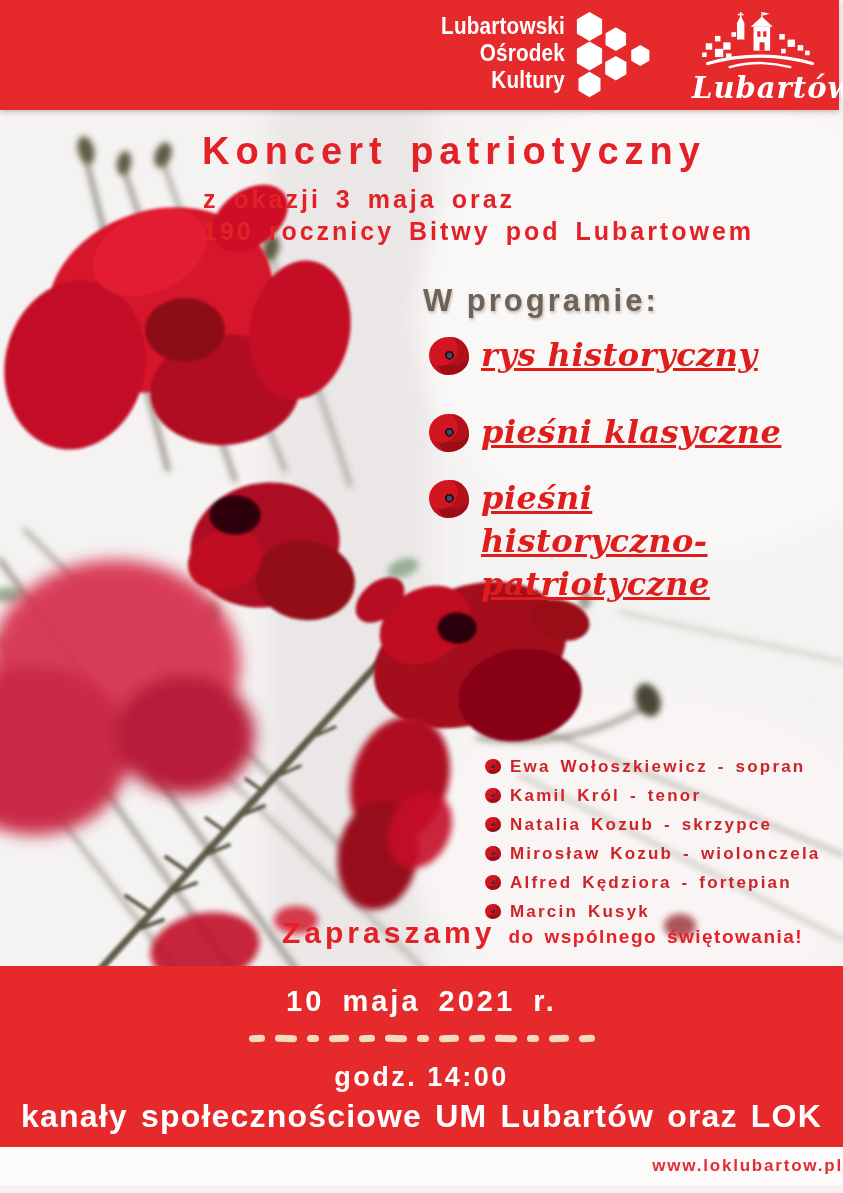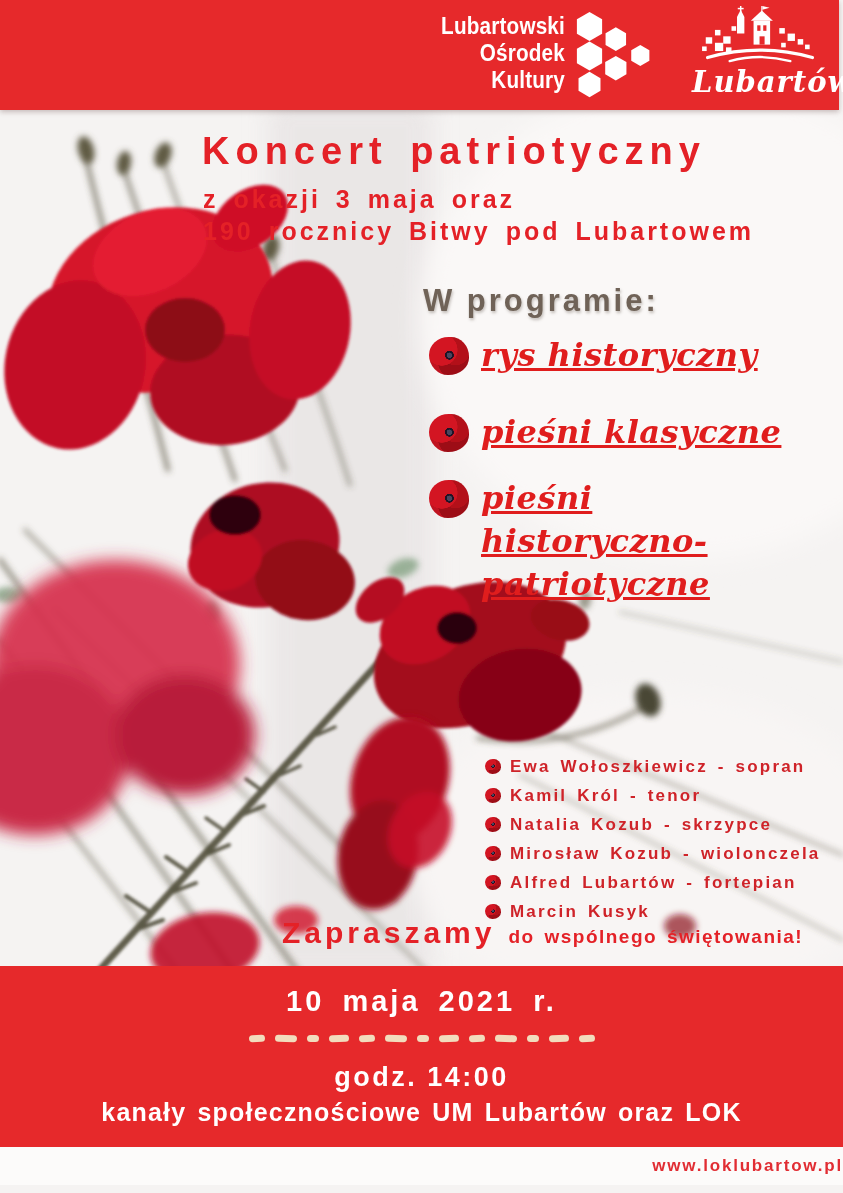--- a/index.html
+++ b/index.html
@@ -15,21 +15,21 @@
   .band-top{
     position:absolute;left:0;top:0;width:839px;height:110px;
     background:#e6292b;box-shadow:0 2px 5px rgba(60,20,20,.25);
   }
   .org-name{
     position:absolute;left:400px;top:13px;width:165px;text-align:right;
     color:#fff;font-weight:bold;font-size:23px;line-height:27px;
     letter-spacing:.2px;transform:scaleX(.9);transform-origin:100% 0;
   }
   .hexes{position:absolute;left:574px;top:11px;}
-  .city-logo{position:absolute;left:692px;top:6px;width:136px;height:102px;text-align:right;}
+  .city-logo{position:absolute;left:692px;top:12px;width:136px;height:102px;text-align:right;}
   .city-name{
     color:#fff;font-family:"DejaVu Serif",serif;font-style:italic;font-weight:bold;
     font-size:29px;margin-top:2px;letter-spacing:1px;
   }
 
   
   .title{
     position:absolute;left:202px;top:130px;
     color:#e42127;font-weight:bold;font-size:38px;
     letter-spacing:6px;word-spacing:6px;white-space:nowrap;
@@ -96,21 +96,21 @@
     color:#fff;text-align:center;
   }
   .f-date{position:absolute;width:100%;top:19px;font-weight:bold;font-size:29px;letter-spacing:3px;word-spacing:7px;}
   .dashes{position:absolute;width:100%;top:67px;display:flex;justify-content:center;align-items:center;gap:10px;height:10px;}
   .dash{display:inline-block;height:7px;border-radius:4px;background:#f2dcbd;}
   .dash.d0{width:16px;transform:rotate(-2deg);}
   .dash.d1{width:22px;transform:rotate(1.5deg);}
   .dash.d2{width:12px;border-radius:5px;}
   .dash.d3{width:20px;transform:rotate(-1.5deg);}
   .f-time{position:absolute;width:100%;top:96px;font-weight:bold;font-size:27px;letter-spacing:2.5px;}
-  .f-channels{position:absolute;width:100%;top:132px;font-weight:bold;font-size:25px;letter-spacing:1.2px;word-spacing:3px;}
+  .f-channels{position:absolute;width:100%;top:132px;font-weight:bold;font-size:32px;letter-spacing:1.2px;word-spacing:3px;}
 
   
   .url-bar{
     position:absolute;left:0;top:1147px;width:843px;height:38px;background:#fcfbfa;
     display:flex;align-items:center;justify-content:flex-end;
   }
   .url-bar span{color:#e12d33;font-weight:bold;font-size:17px;letter-spacing:1.8px;}
 </style>
 </head>
 <body>
@@ -311,21 +311,21 @@
     <div class="perf-item">
       <span class="poppy small"></span>
       <span class="txt">Natalia Kozub - skrzypce</span>
     </div>
     <div class="perf-item">
       <span class="poppy small"></span>
       <span class="txt">Mirosław Kozub - wiolonczela</span>
     </div>
     <div class="perf-item">
       <span class="poppy small"></span>
-      <span class="txt">Alfred Lubartów - fortepian</span>
+      <span class="txt">Alfred Kędziora - fortepian</span>
     </div>
     <div class="perf-item">
       <span class="poppy small"></span>
       <span class="txt">Marcin Kusyk</span>
     </div>
   </div>
 
   <div class="invite">
     <span class="big">Zapraszamy</span>
     <span class="rest">do wspólnego świętowania!</span>

